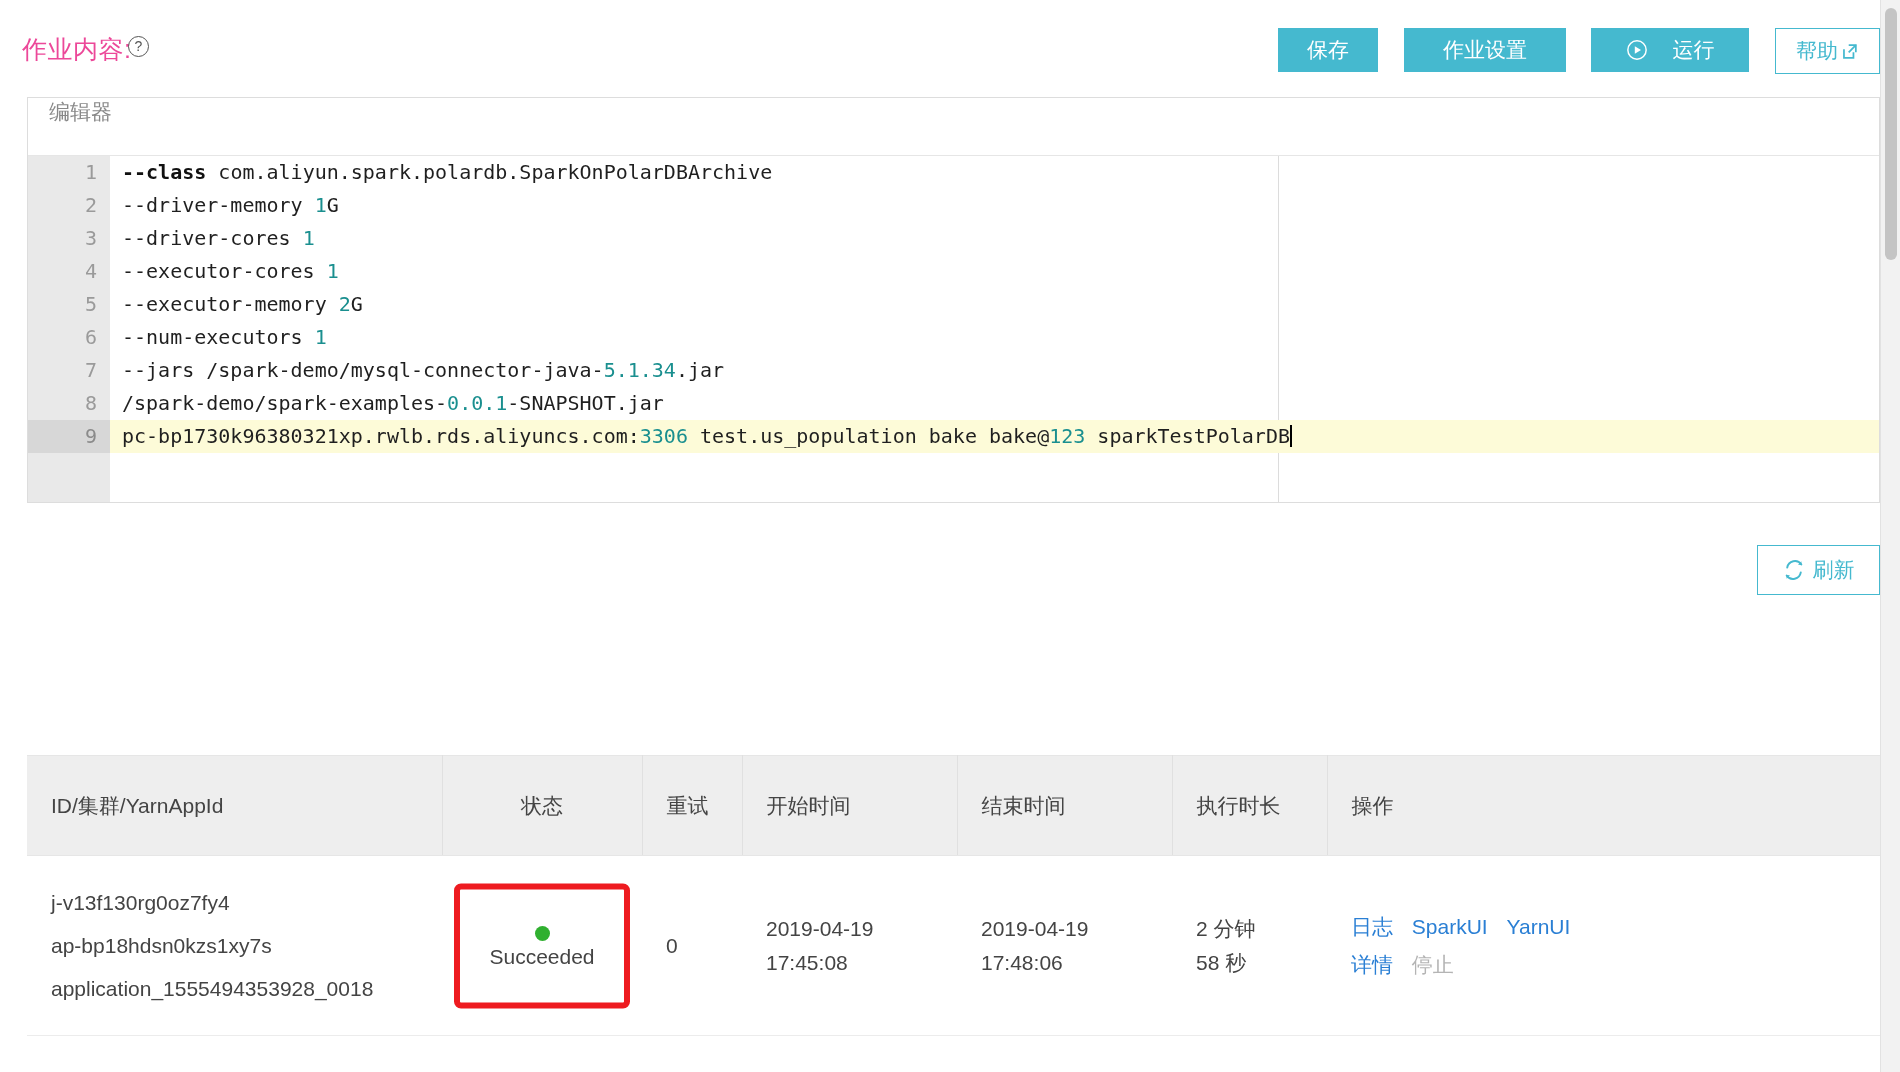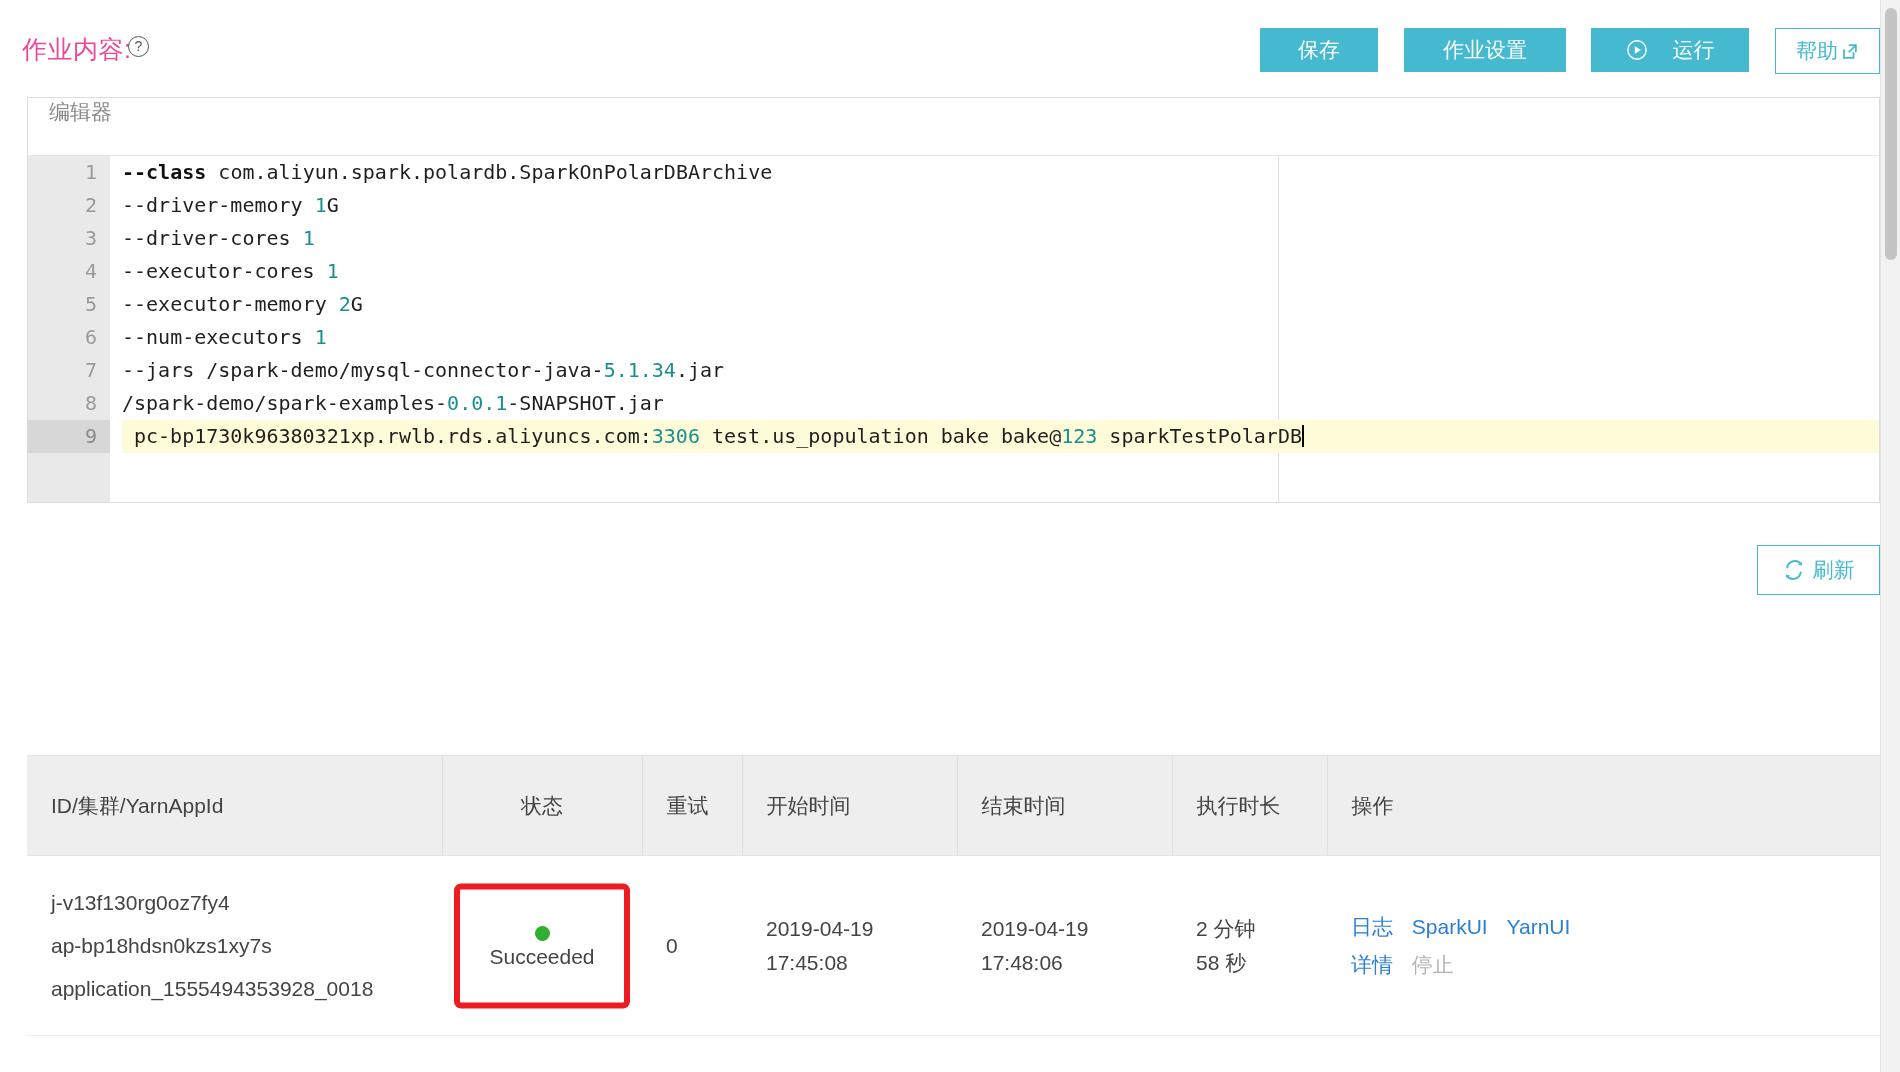--- a/index.html
+++ b/index.html
@@ -40,21 +40,21 @@
     height: 44px;
     background: #45b9cf;
     color: #ffffff;
     font-size: 21px;
     border: none;
     display: flex; align-items: center; justify-content: center;
     cursor: pointer;
     white-space: nowrap;
     font-family: "Liberation Sans", sans-serif;
   }
-  .btn-save { width: 118px; margin-right: 26px; font-family: Liberation Mono, monospace; }
+  .btn-save { width: 100px; margin-right: 26px; font-family: Liberation Mono, monospace; }
   .btn-settings { width: 162px; margin-right: 25px; }
   .btn-run { width: 158px; margin-right: 26px; gap: 25px; }
   .btn-help {
     width: 105px; height: 46px;
     background: #ffffff; color: #45b9cf;
     border: 1.5px solid #45b9cf;
     gap: 2px;
     margin-right: 0px;
   }
   .run-icon { display: inline-flex; width: 22px; height: 22px; }
@@ -100,21 +100,21 @@
     width: 1px; background: #dcdcdc;
   }
   .code-line {
     position: relative;
     height: 33px; line-height: 33px;
     padding-left: 12px;
     font-family: "DejaVu Sans Mono", monospace;
     font-size: 20px; color: #1f1f1f;
     white-space: pre;
   }
-  .code-line.active { background: #fdfbd8; margin-left: 12px; }
+  .code-line.active { background: #fdfbd8; }
   .tok-kw { font-weight: bold; color: #111; }
   .tok-num { color: #1a8f8f; }
   .caret {
     display: inline-block;
     width: 2px; height: 22px;
     background: #000;
     vertical-align: -4px;
   }
 
   

